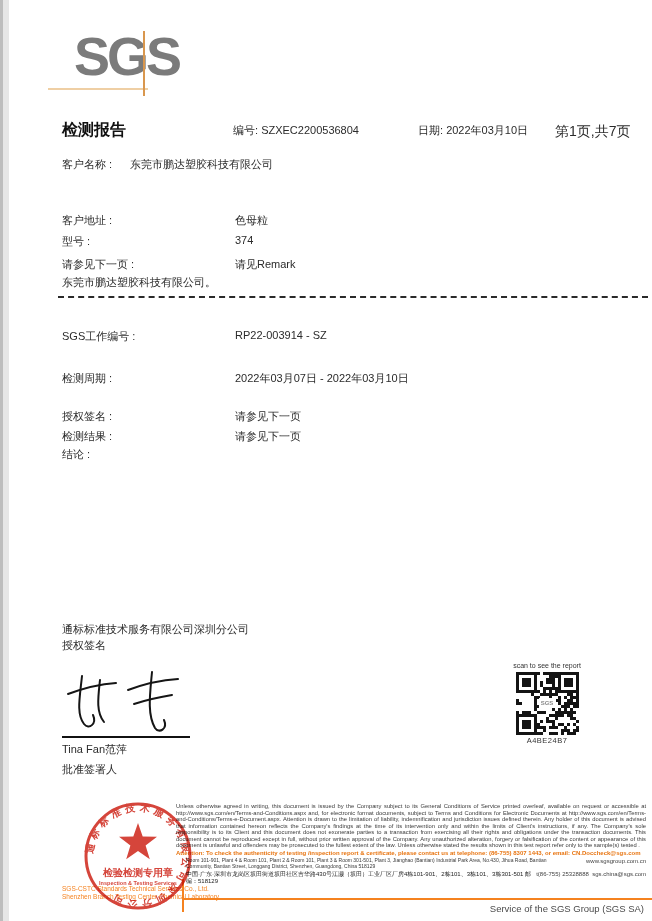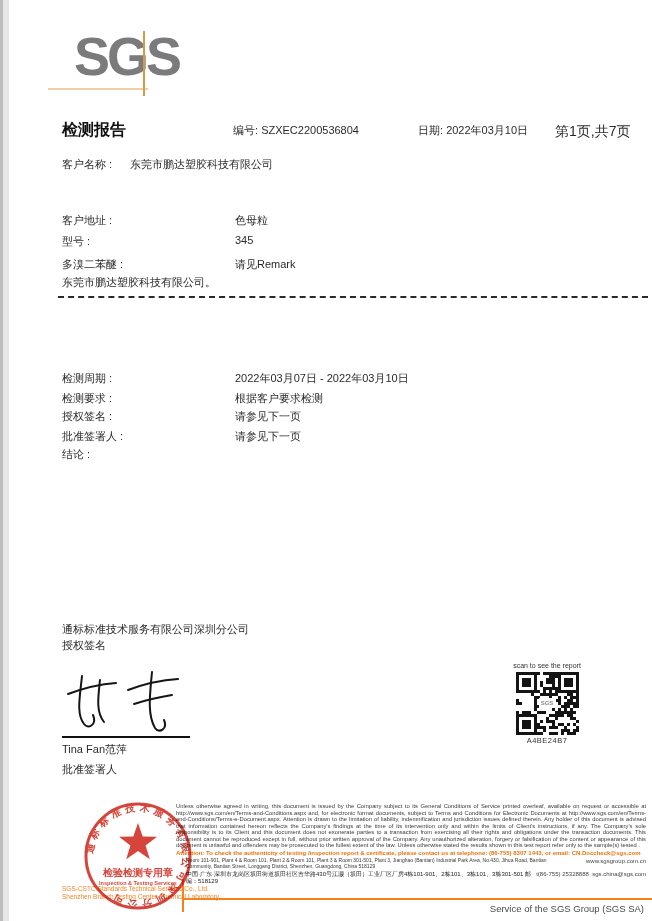--- a/index.html
+++ b/index.html
@@ -94,44 +94,44 @@
     <span class="k">客户名称 :</span>
     <span class="v">东莞市鹏达塑胶科技有限公司</span>
   </div>
 
   <div class="kv wide" style="top:213px">
     <span class="k">客户地址 :</span>
     <span class="v">色母粒</span>
   </div>
   <div class="kv wide" style="top:234px">
     <span class="k">型号 :</span>
-    <span class="v">345</span>
+    <span class="v">374</span>
   </div>
   <div class="kv wide" style="top:257px">
-    <span class="k">多溴二苯醚 :</span>
+    <span class="k">请参见下一页 :</span>
     <span class="v">请见Remark</span>
   </div>
   <div class="note" style="top:275px">东莞市鹏达塑胶科技有限公司。</div>
 
   <div class="dash-sep"></div>
 
+  <div class="kv wide" style="top:329px">
+    <span class="k">SGS工作编号 :</span>
+    <span class="v">RP22-003914 - SZ</span>
+  </div>
   <div class="kv wide" style="top:371px">
     <span class="k">检测周期 :</span>
     <span class="v">2022年03月07日 - 2022年03月10日</span>
   </div>
-  <div class="kv wide" style="top:391px">
-    <span class="k">检测要求 :</span>
-    <span class="v">根据客户要求检测</span>
-  </div>
   <div class="kv wide" style="top:409px">
     <span class="k">授权签名 :</span>
     <span class="v">请参见下一页</span>
   </div>
   <div class="kv wide" style="top:429px">
-    <span class="k">批准签署人 :</span>
+    <span class="k">检测结果 :</span>
     <span class="v">请参见下一页</span>
   </div>
 
   <div class="conclusion-label">结论 :</div>
 
   <div class="sig-company">通标标准技术服务有限公司深圳分公司</div>
   <div class="sig-auth">授权签名</div>
   <div class="sig-draw">
     <svg width="128" height="66" viewBox="0 0 128 66">
       <g fill="none" stroke="#151515" stroke-width="2" stroke-linecap="round">

